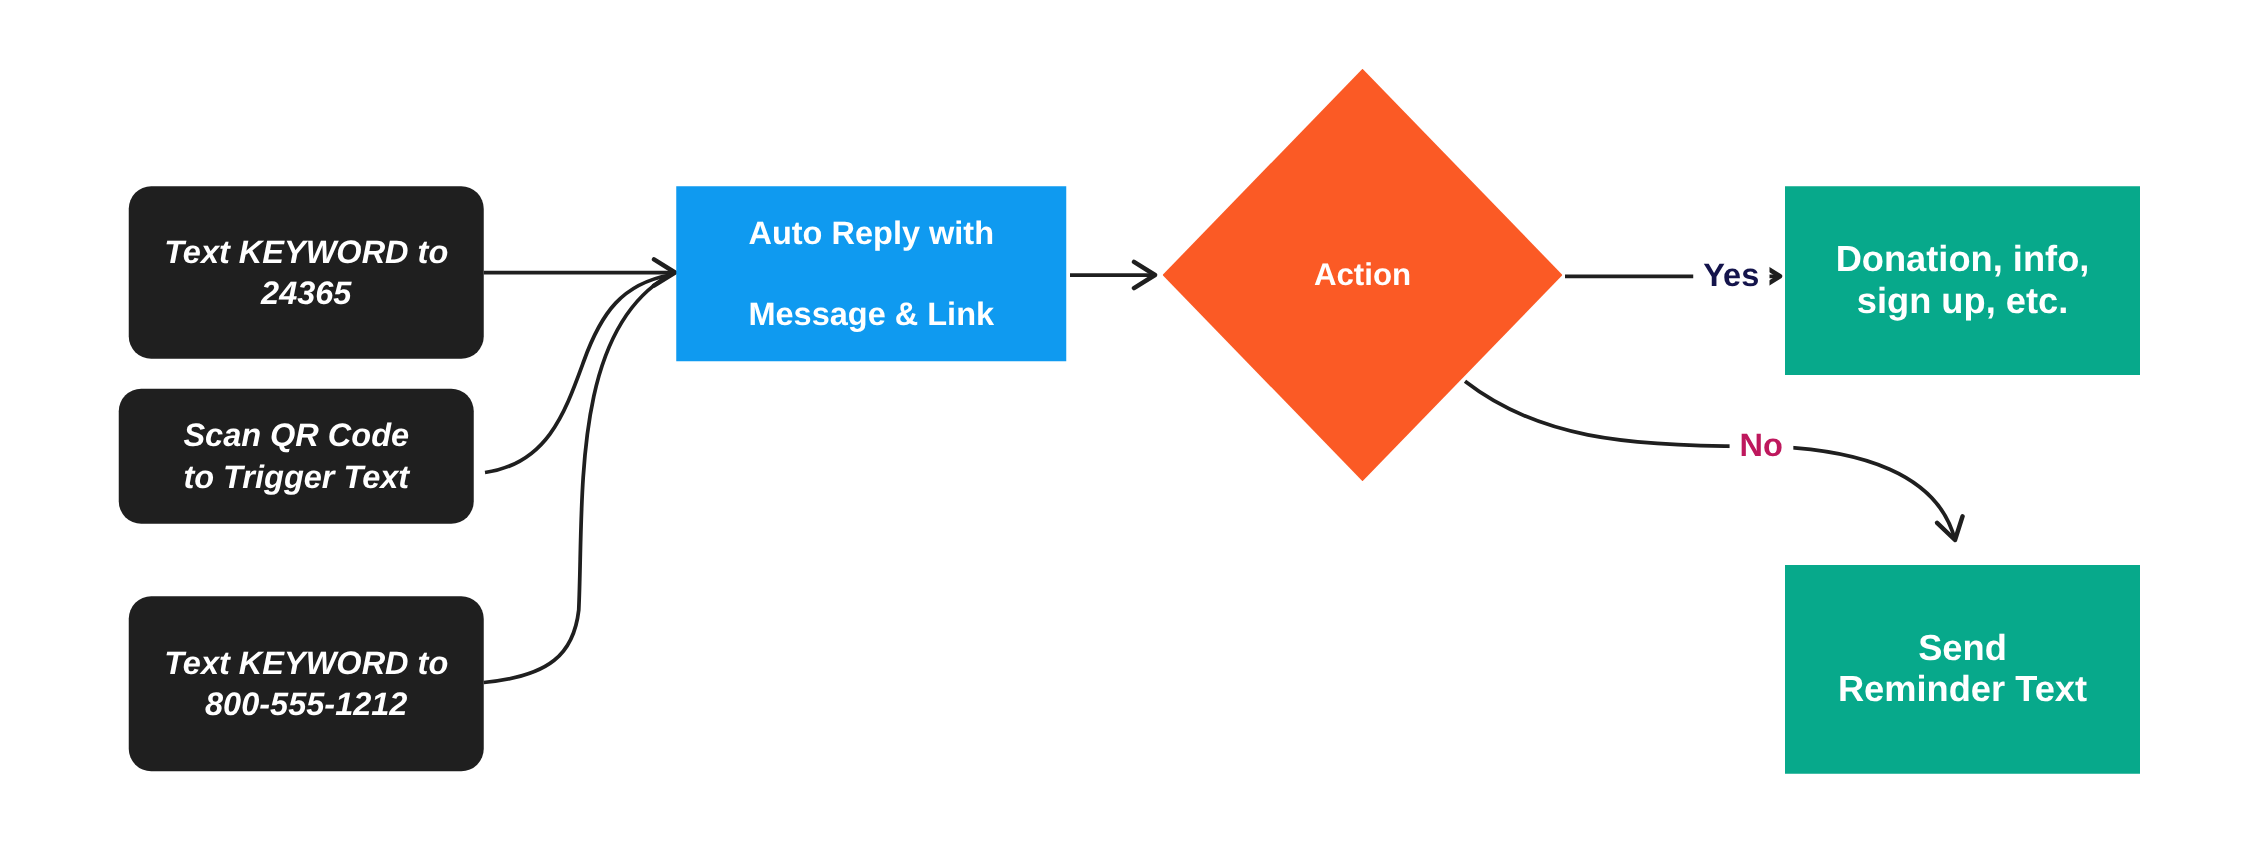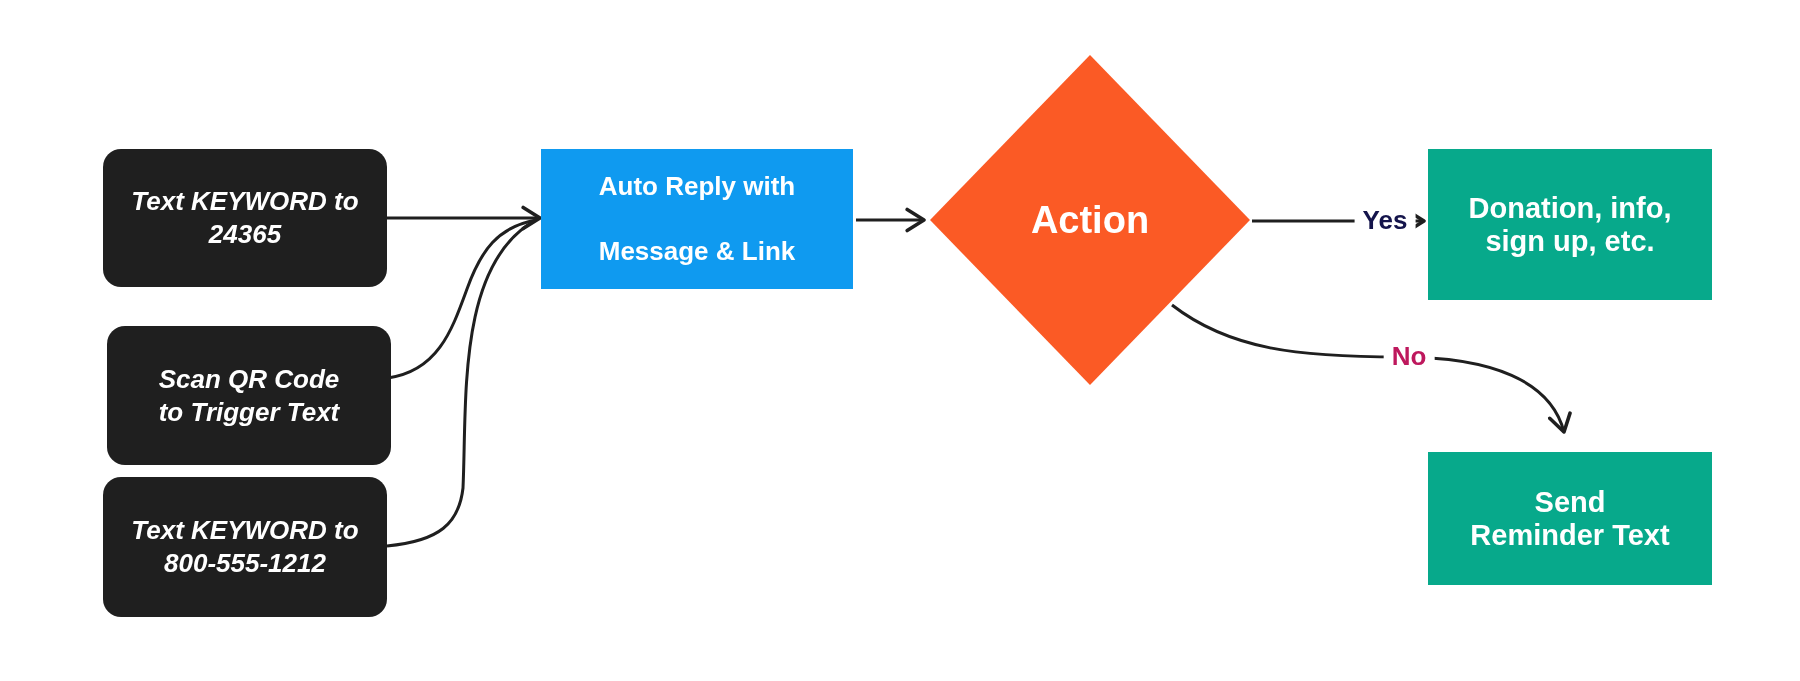--- a/index.html
+++ b/index.html
@@ -34,30 +34,30 @@
   }
   .node .line {
     line-height: 33px;
     white-space: nowrap;
   }
   .rounded {
     border-radius: 18px;
     font-style: italic;
   }
   .n-input1 { left: 103px; top: 149px; width: 284px; height: 138px; font-size: 26px; }
-  .n-input2 { left: 107px; top: 311px; width: 284px; height: 139px; font-size: 26px; margin-top: 15px; }
+  .n-input2 { left: 95px; top: 311px; width: 284px; height: 108px; font-size: 26px; }
   .n-input3 { left: 103px; top: 477px; width: 284px; height: 140px; font-size: 26px; }
   .n-process { left: 541px; top: 149px; width: 312px; height: 140px; font-size: 26px; }
   .n-decision {
-    left: 930px; top: 55px; width: 320px; height: 330px; font-size: 38px;
+    left: 930px; top: 55px; width: 320px; height: 330px; font-size: 25px;
     clip-path: polygon(50% 0, 100% 50%, 50% 100%, 0 50%);
     justify-content: center;
   }
   .n-yes { left: 1428px; top: 149px; width: 284px; height: 151px; font-size: 29px; }
-  .n-no  { left: 1428px; top: 452px; width: 284px; height: 133px; font-size: 29px; }
+  .n-no  { left: 1428px; top: 452px; width: 284px; height: 167px; font-size: 29px; }
   .edge-label {
     position: absolute;
     background: #ffffff;
     color: #14144b;
     font-weight: bold;
     font-size: 26px;
     line-height: 36px;
     padding: 0 8px;
     transform: translate(-50%, -50%);
     white-space: nowrap;

